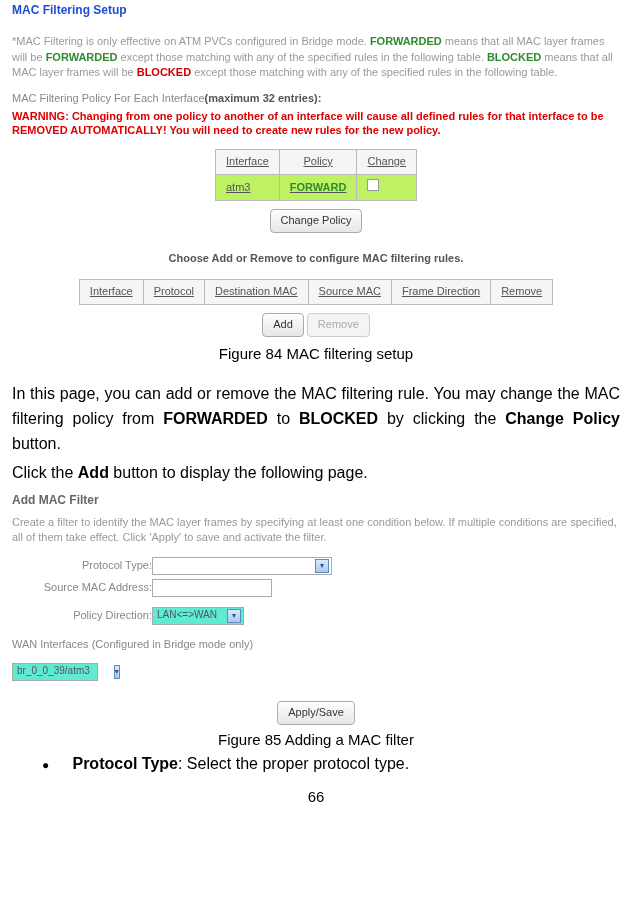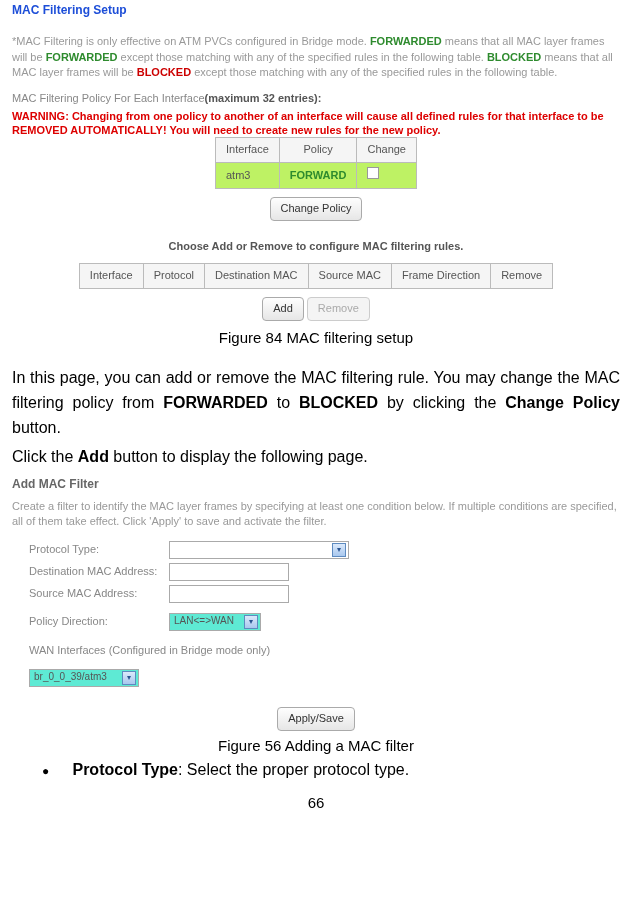--- a/index.html
+++ b/index.html
@@ -27,23 +27,24 @@
     font-size: 12px;
     margin: 2px 0 15px 0;
   }
   .fig84 .desc { color: #999; font-size: 11px; line-height: 1.4; }
   .fig84 .desc .green { color: #2e8b2e; font-weight: bold; }
   .fig84 .desc .red { color: #c00; font-weight: bold; }
   .fig84 .warn { color: #d00; font-weight: bold; font-size: 11px; line-height:1.3; margin-top:2px;}
   .center { text-align: center; }
   .tbl {
     border-collapse: collapse;
-    margin: 0 auto 8px auto;
+    margin: 12px auto 8px auto;
     font-size: 11px;
     color: #555;
+    text-decoration: underline;
   }
   .tbl th, .tbl td {
     border: 1px solid #bbb;
     padding: 4px 10px;
     background: #f5f5f5;
     font-weight: normal;
   }
   .tbl td { background: #bef264; }
   .btn-gray {
     display: inline-block;
@@ -82,21 +83,21 @@
   .bold { font-weight: bold; }
   
   .fig85 {
     width: 608px;
     margin: 0 auto;
     font-size: 11px;
     color: #888;
   }
   .fig85 .title85 { color:#666; font-weight:bold; font-size:12px; margin:6px 0 6px 0;}
   .fig85 .desc85 { color:#999; font-size:11px; line-height:1.35; margin-bottom:12px;}
-  .fig85 .row { display:flex; align-items:center; margin:4px 17px; font-size:11px; color:#888;}
+  .fig85 .row { display:flex; align-items:center; margin:4px 0; font-size:11px; color:#888;text-align:right;}
   .fig85 .lbl { width:140px; }
   .fake-input {
     border:1px solid #aaa;
     background:#fff;
     height:18px;
     width:120px;
     display:inline-block;
   }
   .fake-select {
     border:1px solid #aaa;
@@ -226,49 +227,45 @@
   <div class="title85">Add MAC Filter</div>
   <div class="desc85">Create a filter to identify the MAC layer frames by specifying at least one condition below. If multiple conditions are specified, all of them take effect. Click 'Apply' to save and activate the filter.</div>
 
   <div class="row">
     <span class="lbl">Protocol Type:</span>
     <span class="fake-select">
       <span class="dd-btn">▾</span>
     </span>
   </div>
   <div class="row">
-    <span class="lbl">Destination MAC Address:</span>
-    <span class="fake-input"></span>
-  </div>
-  <div class="row">
     <span class="lbl">Source MAC Address:</span>
     <span class="fake-input"></span>
   </div>
   <div class="row" style="margin-top:10px;">
     <span class="lbl">Policy Direction:</span>
     <span class="fake-select-sm">
       <span>LAN&lt;=&gt;WAN</span>
       <span class="dd-btn">▾</span>
     </span>
   </div>
   <div class="row" style="margin-top:12px;">
     <span>WAN Interfaces (Configured in Bridge mode only)</span>
   </div>
   <div class="row" style="margin-top:10px;">
-    <span class="fake-select-sm" style="width:110px;">
+    <span class="fake-select-sm" style="width:86px;gap:24px;">
       <span>br_0_0_39/atm3</span>
       <span class="dd-btn">▾</span>
     </span>
   </div>
   <div class="center" style="margin-top:20px;">
     <span class="btn-gray">Apply/Save</span>
   </div>
 </div>
 
-<div class="caption" style="margin:4px 0 2px 0;">Figure 56 Adding a MAC filter</div>
+<div class="caption" style="margin:4px 0 2px 0;">Figure 85 Adding a MAC filter</div>
 
 <ul class="bullets">
   <li>
     <span class="bold">Protocol Type</span><span>: Select the proper protocol type.</span>
   </li>
 </ul>
 
 <div class="pagenum">66</div>
 
 </body></html>

